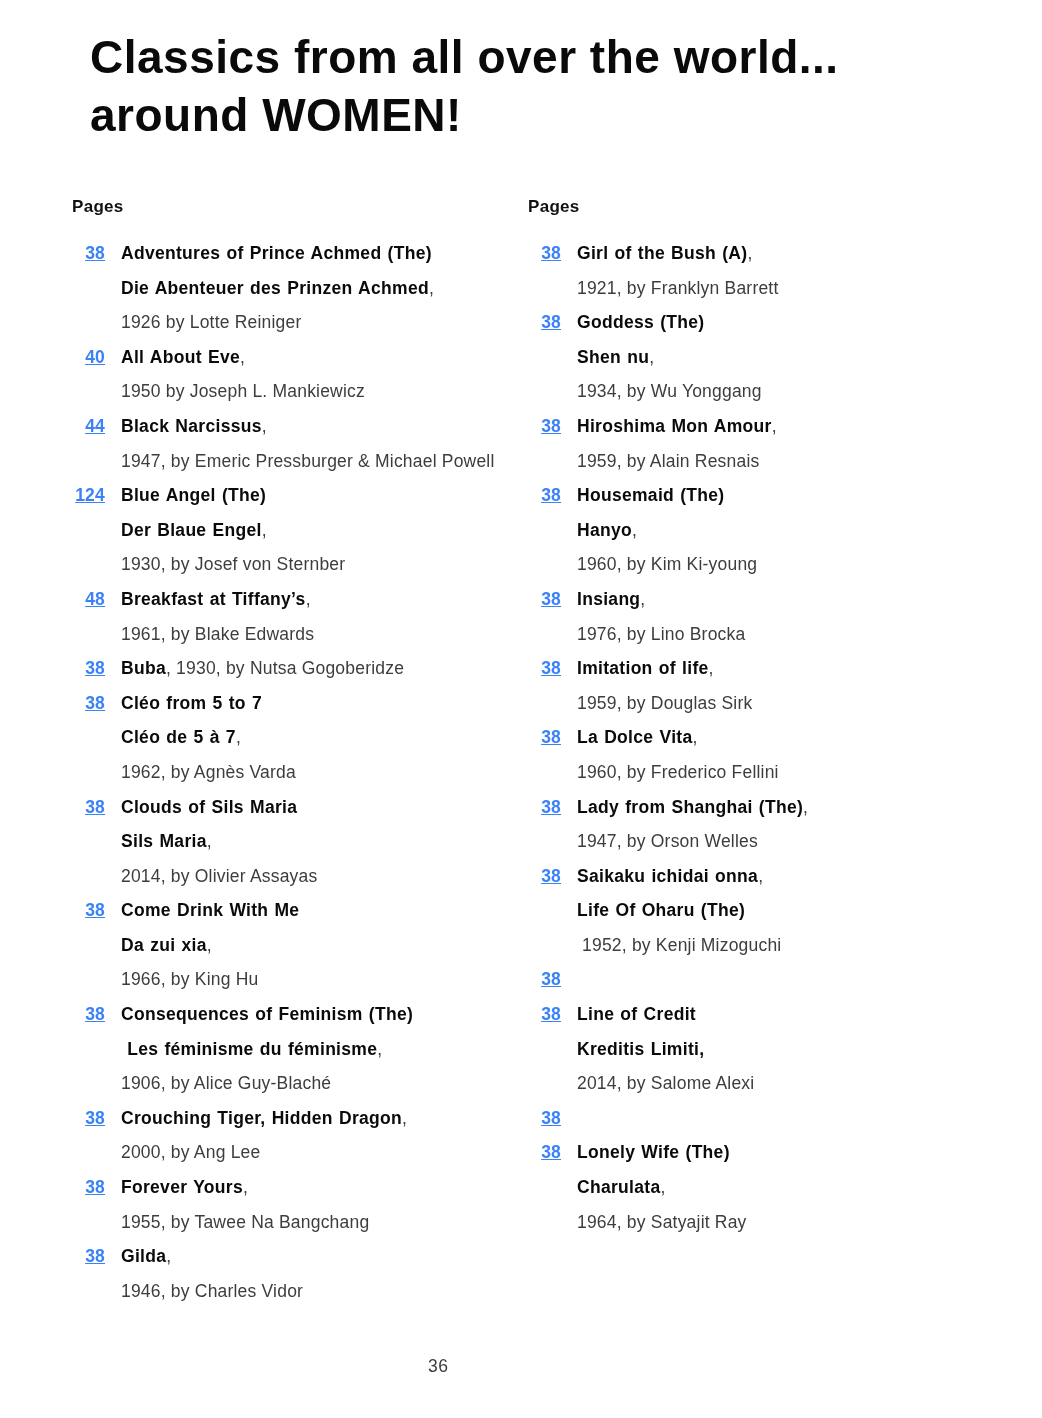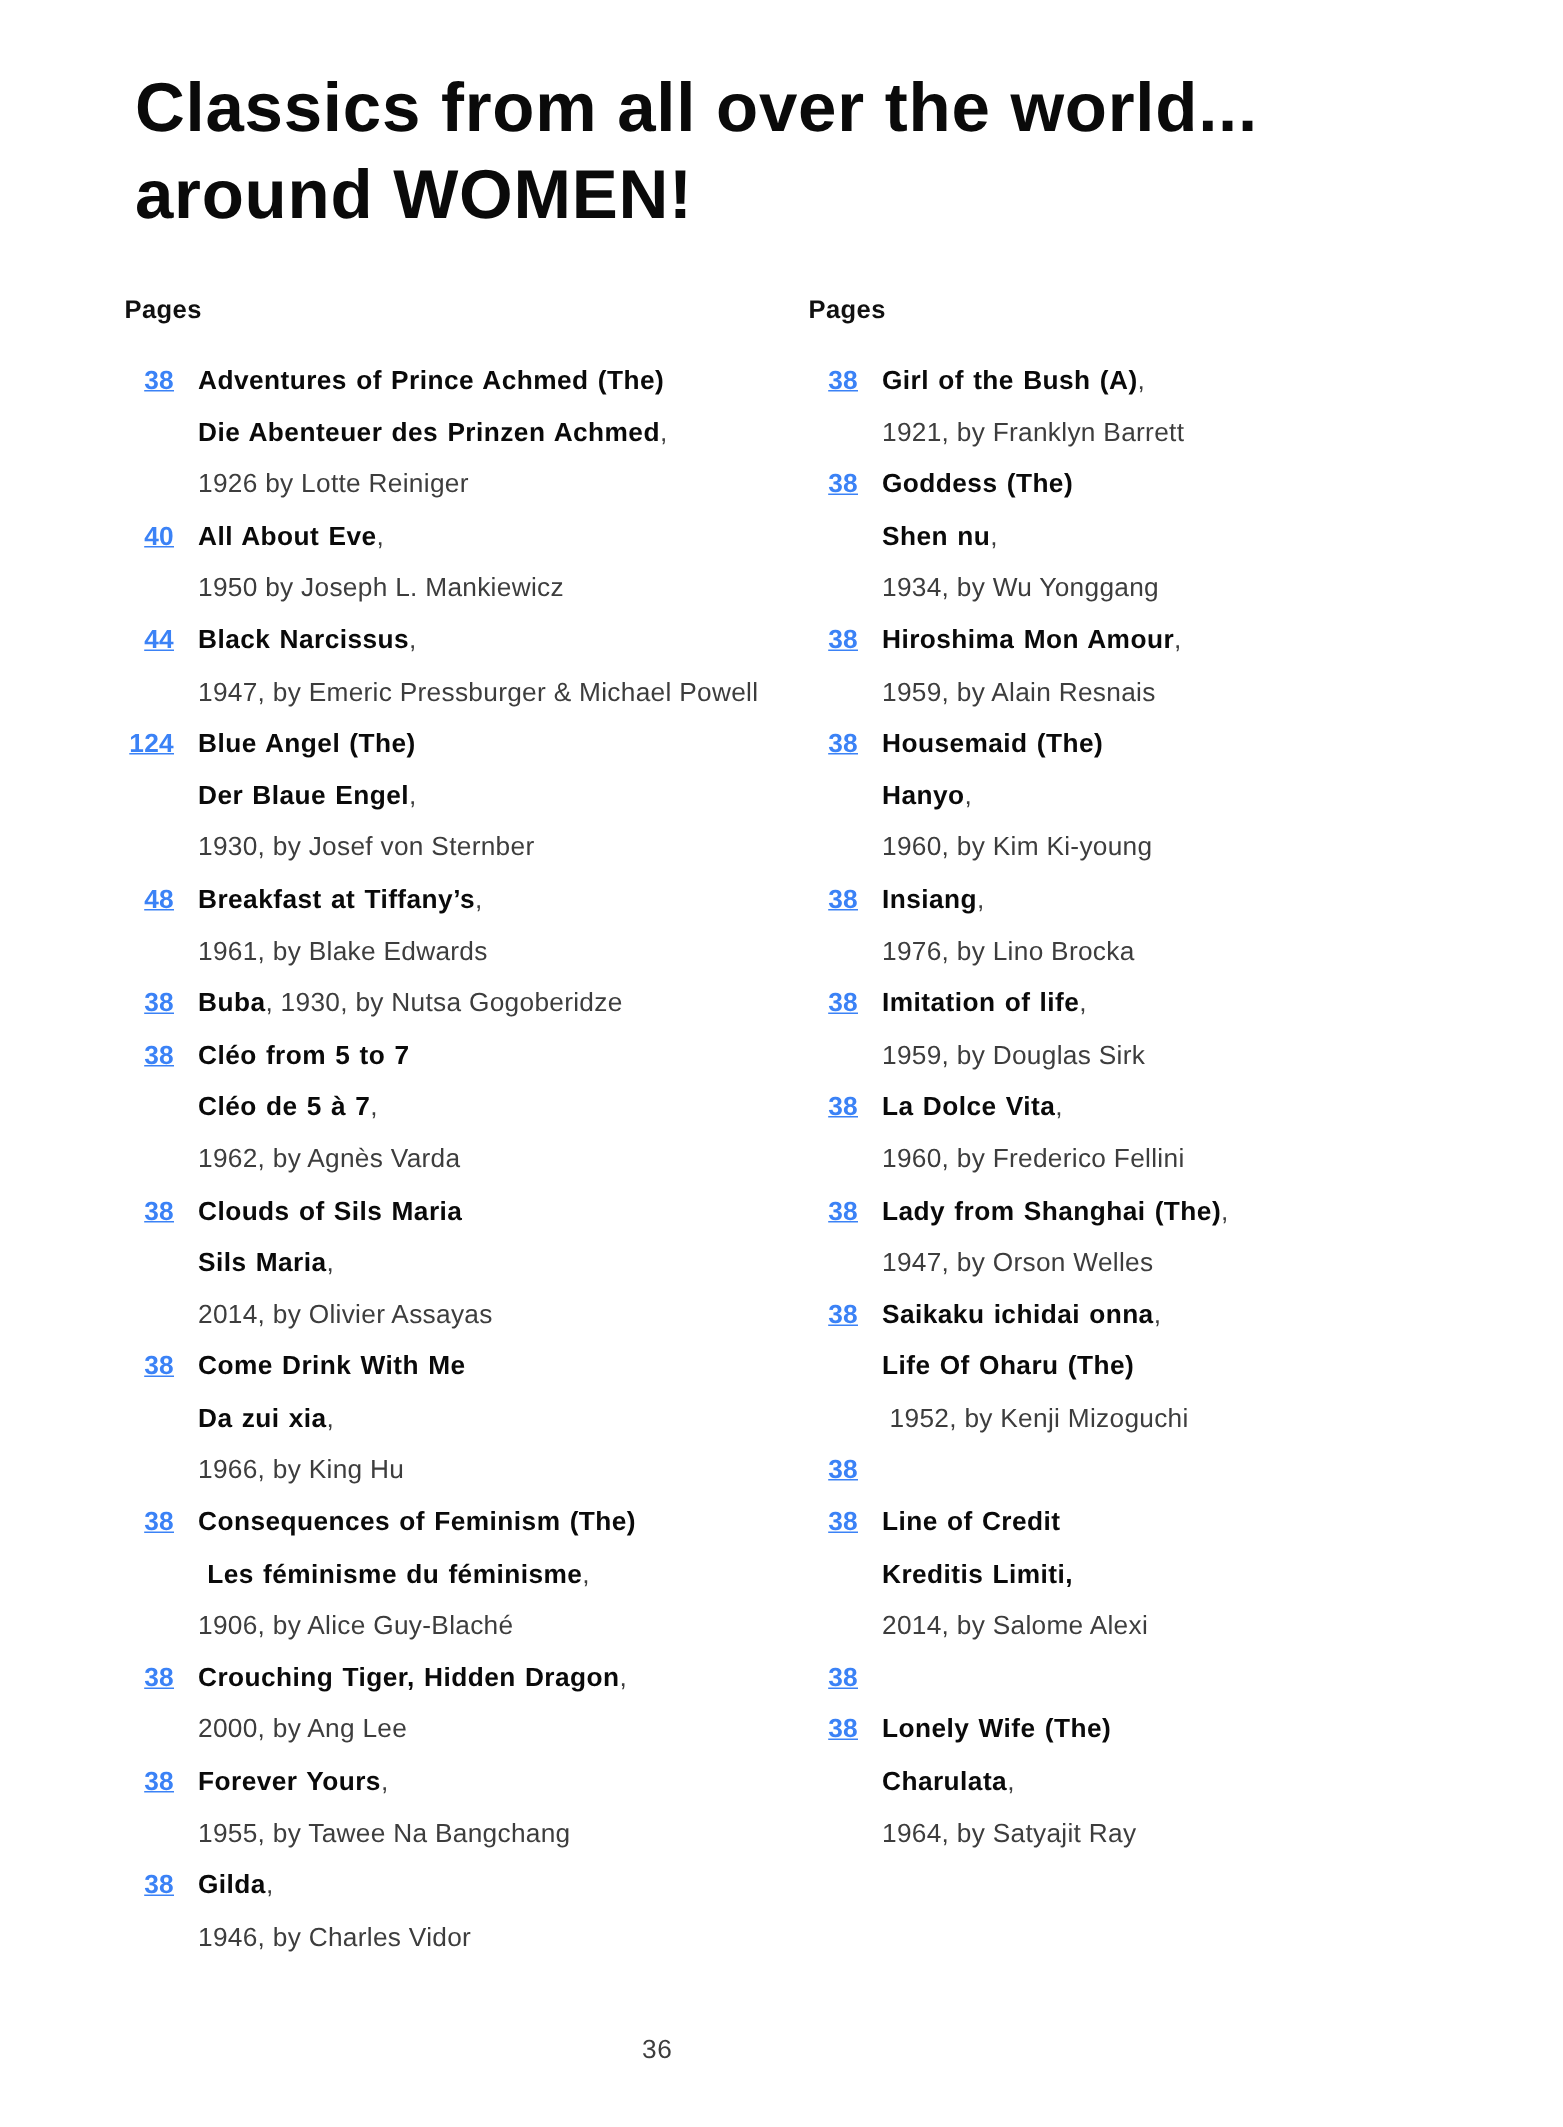--- a/index.html
+++ b/index.html
@@ -8,34 +8,33 @@
     width: 1042px; height: 1418px;
     font-family: "Liberation Sans", "DejaVu Sans", sans-serif;
     color: #000;
     position: relative;
     overflow: hidden;
   }
   .page { position: absolute; inset: 0; }
 
   .title {
     position: absolute;
-    left: 90px; top: 42px;
+    left: 90px; top: 28px;
     font-size: 46px;
     font-weight: 700;
     line-height: 58px;
     letter-spacing: 0.5px;
     color: #0a0a0a;
     white-space: pre;
   }
 
   .columns {
     position: absolute;
     left: 72px; top: 196px; right: 40px;
     display: flex;
-    margin-left: 11px;
   }
   .col { width: 456px; flex: none; }
   .col:last-child { flex: 1; }
 
   .col-header {
     font-size: 17px;
     font-weight: 700;
     letter-spacing: 0.3px;
     line-height: 22px;
     color: #111;

